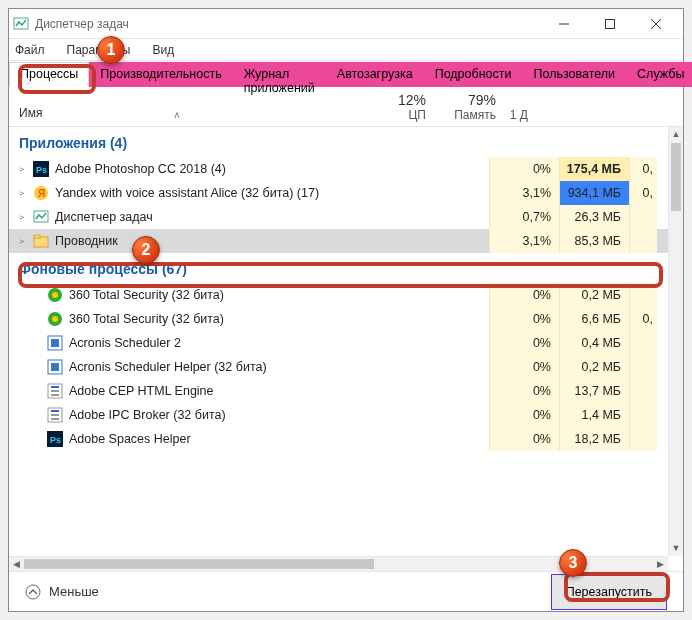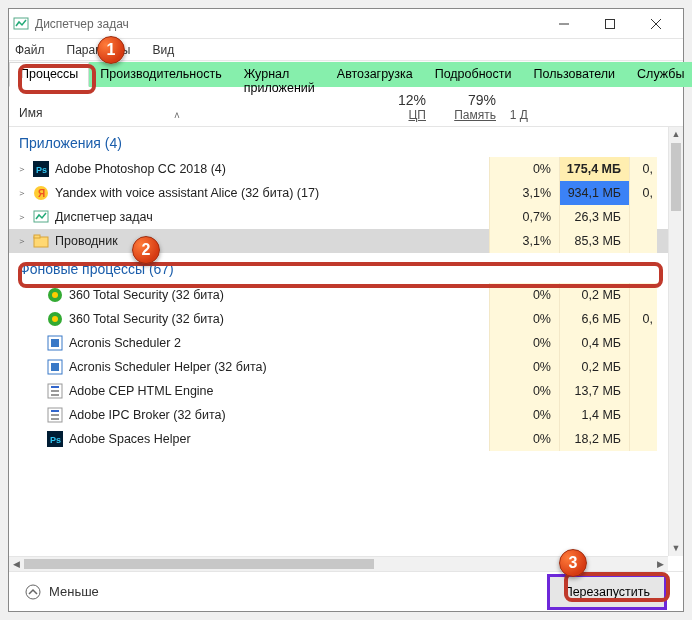--- a/index.html
+++ b/index.html
@@ -17,32 +17,32 @@
 .win-controls { display: flex; }
 .win-btn { width: 46px; height: 30px; display: flex; align-items: center; justify-content: center; cursor: pointer; }
 .menubar {
   height: 22px; display: flex; align-items: center; padding: 0 6px;
   font-size: 12px; gap: 22px; color: #333; border-bottom: 1px solid #e8e8e8;
 }
 .tabs {
   display: flex; height: 26px; font-size: 12.5px; border-bottom: 1px solid #d9d9d9;
   background: #fafafa;
 }
-.tab { padding: 4px 10px 0; border: 1px solid transparent; border-bottom: none; cursor: pointer; position: relative; top: 1px; background: #86efac; }
+.tab { padding: 4px 10px 0; border: 1px solid transparent; border-bottom: none; cursor: pointer; position: relative; top: 1px; background: #ec4899; }
 .tab.active { background: #fff; border-color: #d9d9d9; border-bottom: 1px solid #fff; }
 .header-row {
   display: flex; height: 40px; align-items: flex-end; border-bottom: 1px solid #e5e5e5;
   font-size: 12px; color: #555; position: relative;
 }
 .col-name { width: 355px; padding-left: 10px; padding-bottom: 6px; color: #333; position: relative; }
 .sort-caret { position: absolute; left: 165px; top: 4px; font-size: 10px; color: #666; }
 .col-state { width: 125px; padding-bottom: 6px; }
 .col-cpu, .col-mem { width: 70px; text-align: right; padding-right: 8px; padding-bottom: 4px; }
 .col-cpu .pct, .col-mem .pct { font-size: 14px; color: #333; display: block; }
-.col-cpu .lbl, .col-mem .lbl { font-size: 12px; color: #555; text-decoration: underline; }
+.col-cpu .lbl, .col-mem .lbl { font-size: 12px; color: #555; }
 .col-extra { width: 28px; text-align: right; padding-right: 4px; padding-bottom: 4px; }
 .body-scroll { flex: 1; overflow: hidden; position: relative; }
 .rows { position: absolute; left: 0; right: 15px; top: 0; bottom: 15px; overflow: hidden; }
 .vscroll {
   position: absolute; right: 0; top: 0; bottom: 15px; width: 15px;
   background: #f1f1f1; border-left: 1px solid #e5e5e5;
 }
 .vscroll .thumb {
   position: absolute; left: 2px; right: 2px; top: 16px; height: 68px;
   background: #c7c7c7;
@@ -51,21 +51,21 @@
 .vscroll .arrow.up { top: 0; }
 .vscroll .arrow.down { bottom: 0; }
 .hscroll {
   position: absolute; left: 0; right: 15px; bottom: 0; height: 15px;
   background: #f1f1f1; border-top: 1px solid #e5e5e5; display: flex; align-items: center;
 }
 .hscroll .arrow { width: 15px; text-align: center; font-size: 9px; color: #666; }
 .hscroll .track { flex: 1; position: relative; height: 100%; }
 .hscroll .thumb { position: absolute; top: 2px; bottom: 2px; left: 0; width: 350px; background: #c7c7c7; }
 .group-header {
-  font-size: 14px; color: #1a5dab; padding: 8px 0 6px 10px; font-weight: 400;
+  font-size: 14px; color: #1a5dab; padding: 8px 0 6px 10px; font-weight: 700;
 }
 .row {
   display: flex; height: 24px; align-items: center; font-size: 12.5px; color: #222;
 }
 .row.selected { background: #d9d9d9; }
 .name-cell { width: 355px; display: flex; align-items: center; padding-left: 6px; white-space: nowrap; overflow: hidden; }
 .chev { width: 14px; text-align: center; font-size: 9px; color: #666; margin-right: 0; }
 .chev.none { visibility: hidden; }
 .picon { width: 16px; height: 16px; margin: 0 6px 0 4px; flex-shrink: 0; }
 .state-cell { width: 125px; }
@@ -79,21 +79,21 @@
 .heat-1 { background: #ffeeb0; font-weight: bold; }
 .heat-2 { background: #3b82f6; }
 .footer {
   height: 40px; border-top: 1px solid #e5e5e5; display: flex; align-items: center;
   padding: 0 16px; font-size: 13px;
 }
 .footer .fewer { display: flex; align-items: center; gap: 8px; cursor: pointer; color: #333; }
 .footer .spacer { flex: 1; }
 .footer button {
   height: 36px; padding: 0 14px; font-size: 12.5px; background: #e6e6e6;
-  border: 3px solid #6d28d9; cursor: pointer;
+  border: 1px solid #6d28d9; cursor: pointer;
 }
 .callout {
   position: absolute; z-index: 10; border: 4px solid #c0392b; border-radius: 8px; pointer-events: none;
 }
 .badge {
   position: absolute; z-index: 11; width: 28px; height: 28px; border-radius: 50%;
   background: radial-gradient(circle at 30% 30%, #ff7b3a, #d63a12 70%);
   border: 1.5px solid #9c2a0c; color: #fff; font-weight: bold; font-size: 16px;
   display: flex; align-items: center; justify-content: center;
   box-shadow: 0 2px 4px rgba(0,0,0,.35); pointer-events: none;

